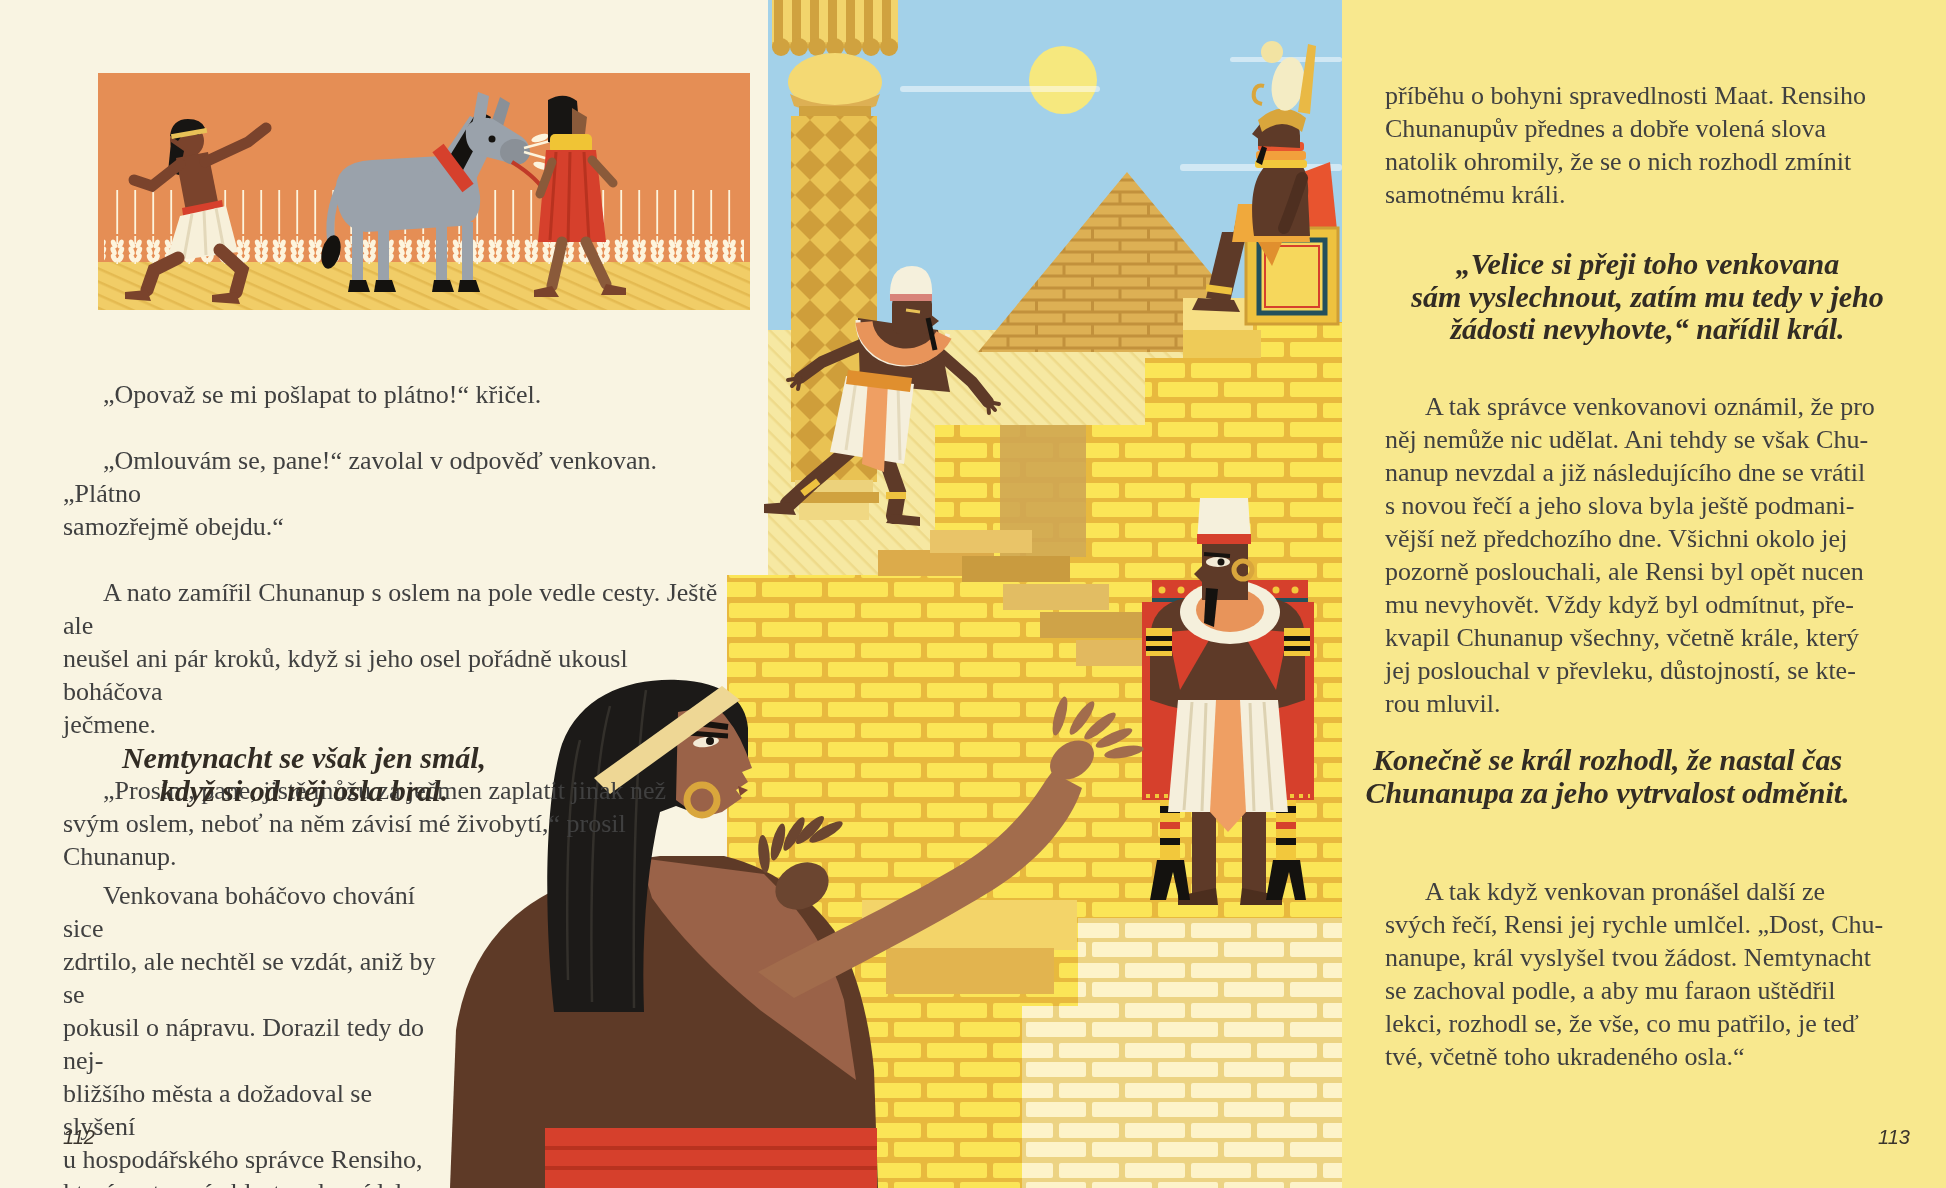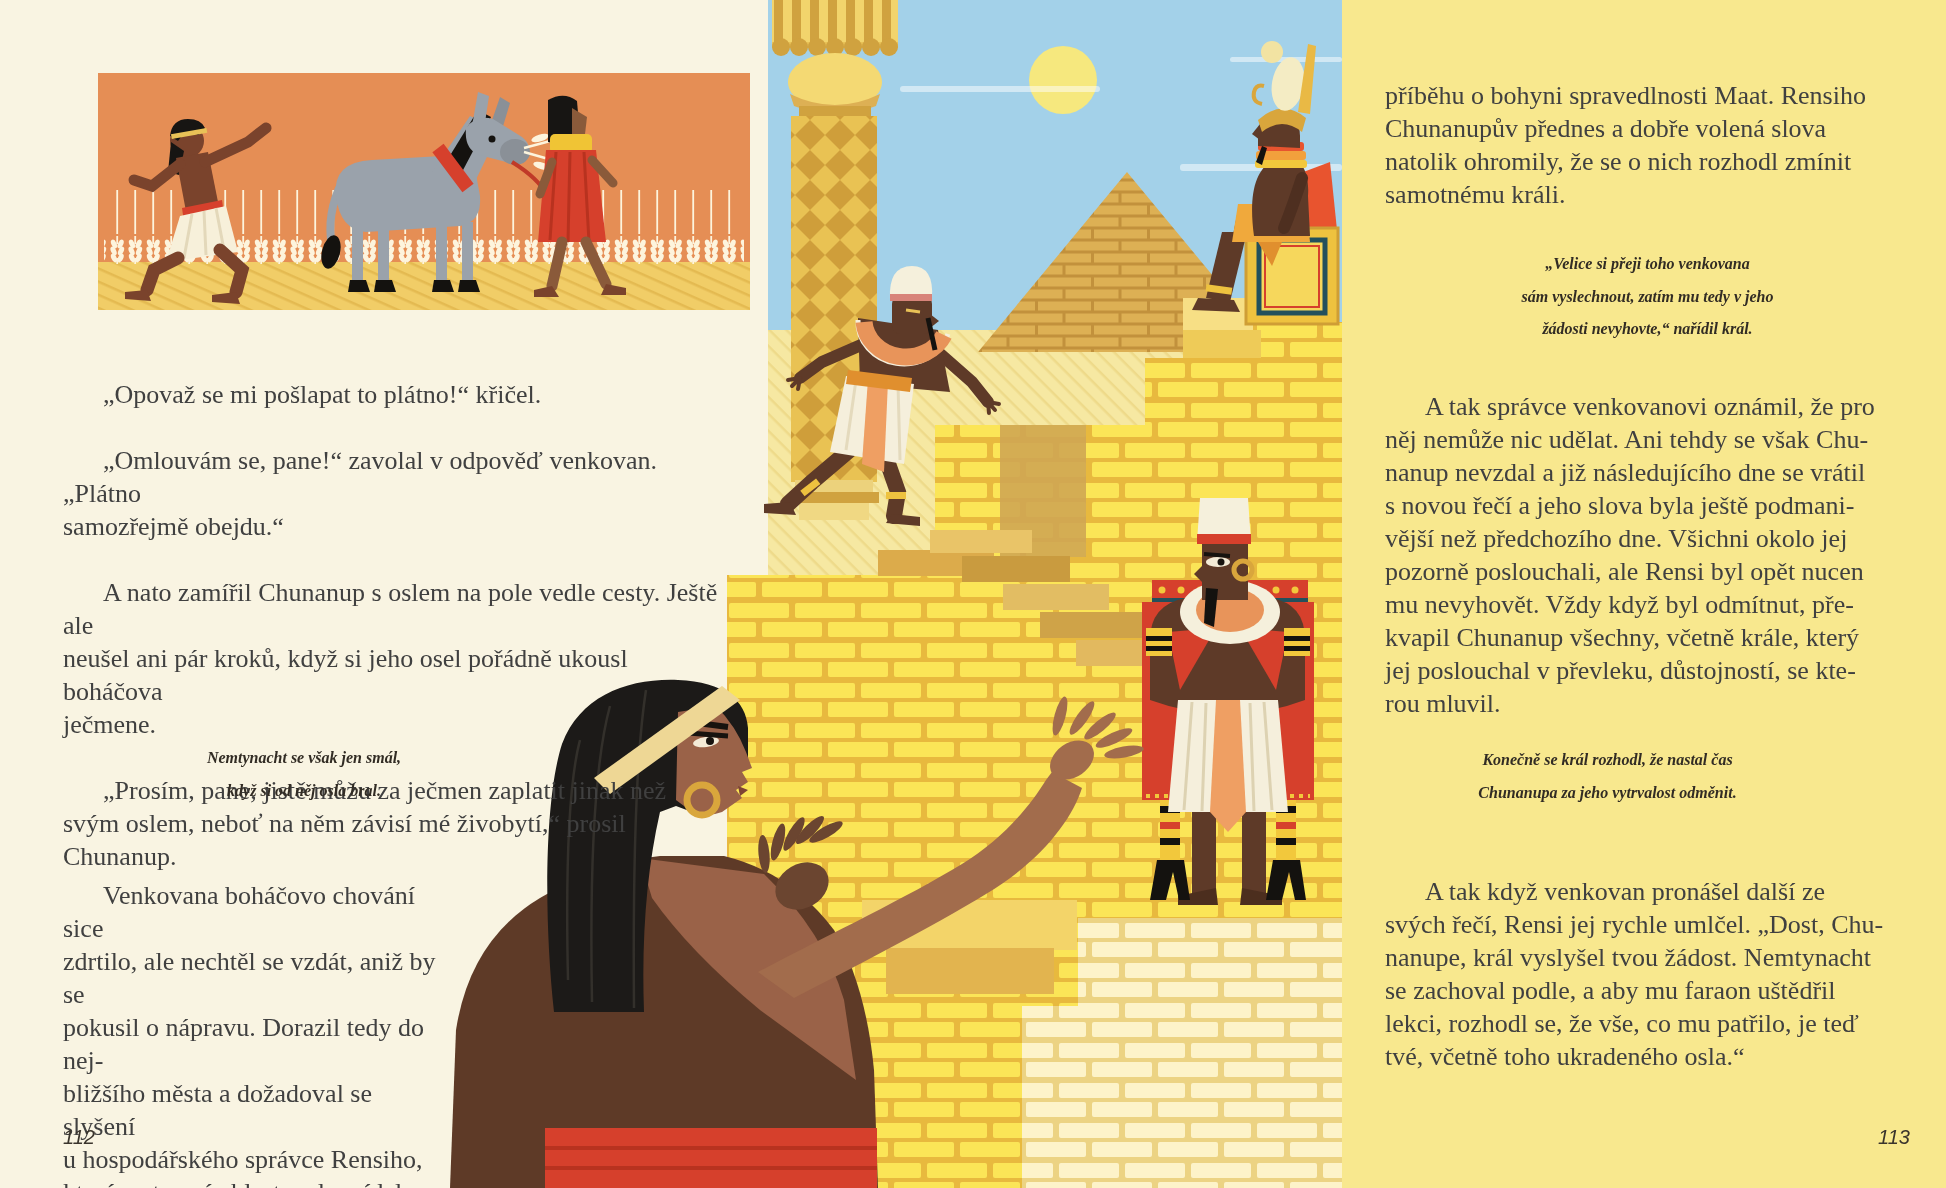--- a/index.html
+++ b/index.html
@@ -5,21 +5,21 @@
   html,body{margin:0;padding:0;}
   body{width:1946px;height:1188px;position:relative;overflow:hidden;background:#f9f4e2;}
   .bg{position:absolute;top:0;height:1188px;}
   #bg-left{left:0;width:1342px;background:#f9f4e2;}
   #bg-right{left:1342px;width:604px;background:#f8e88e;}
   #art{position:absolute;left:0;top:0;}
   .txt{position:absolute;font-family:"Liberation Serif",serif;font-size:26px;line-height:33px;
        color:#404040;white-space:pre-line;}
   .para{margin:0;}
   .indent{text-indent:40px;}
-  .verse{font-style:italic;font-weight:bold;text-align:center;font-size:16px;line-height:32.5px;color:#322c24;}
+  .verse{font-style:italic;font-weight:bold;text-align:center;font-size:30px;line-height:32.5px;color:#322c24;}
   .pagenum{position:absolute;font-family:Liberation Sans, sans-serif;font-style:italic;font-size:20px;color:#3a342c;}
 </style>
 </head>
 <body>
 
 <div class="bg" id="bg-left"></div>
 <div class="bg" id="bg-right"></div>
 
 <svg id="art" width="1946" height="1188" viewBox="0 0 1946 1188">
   <defs>

